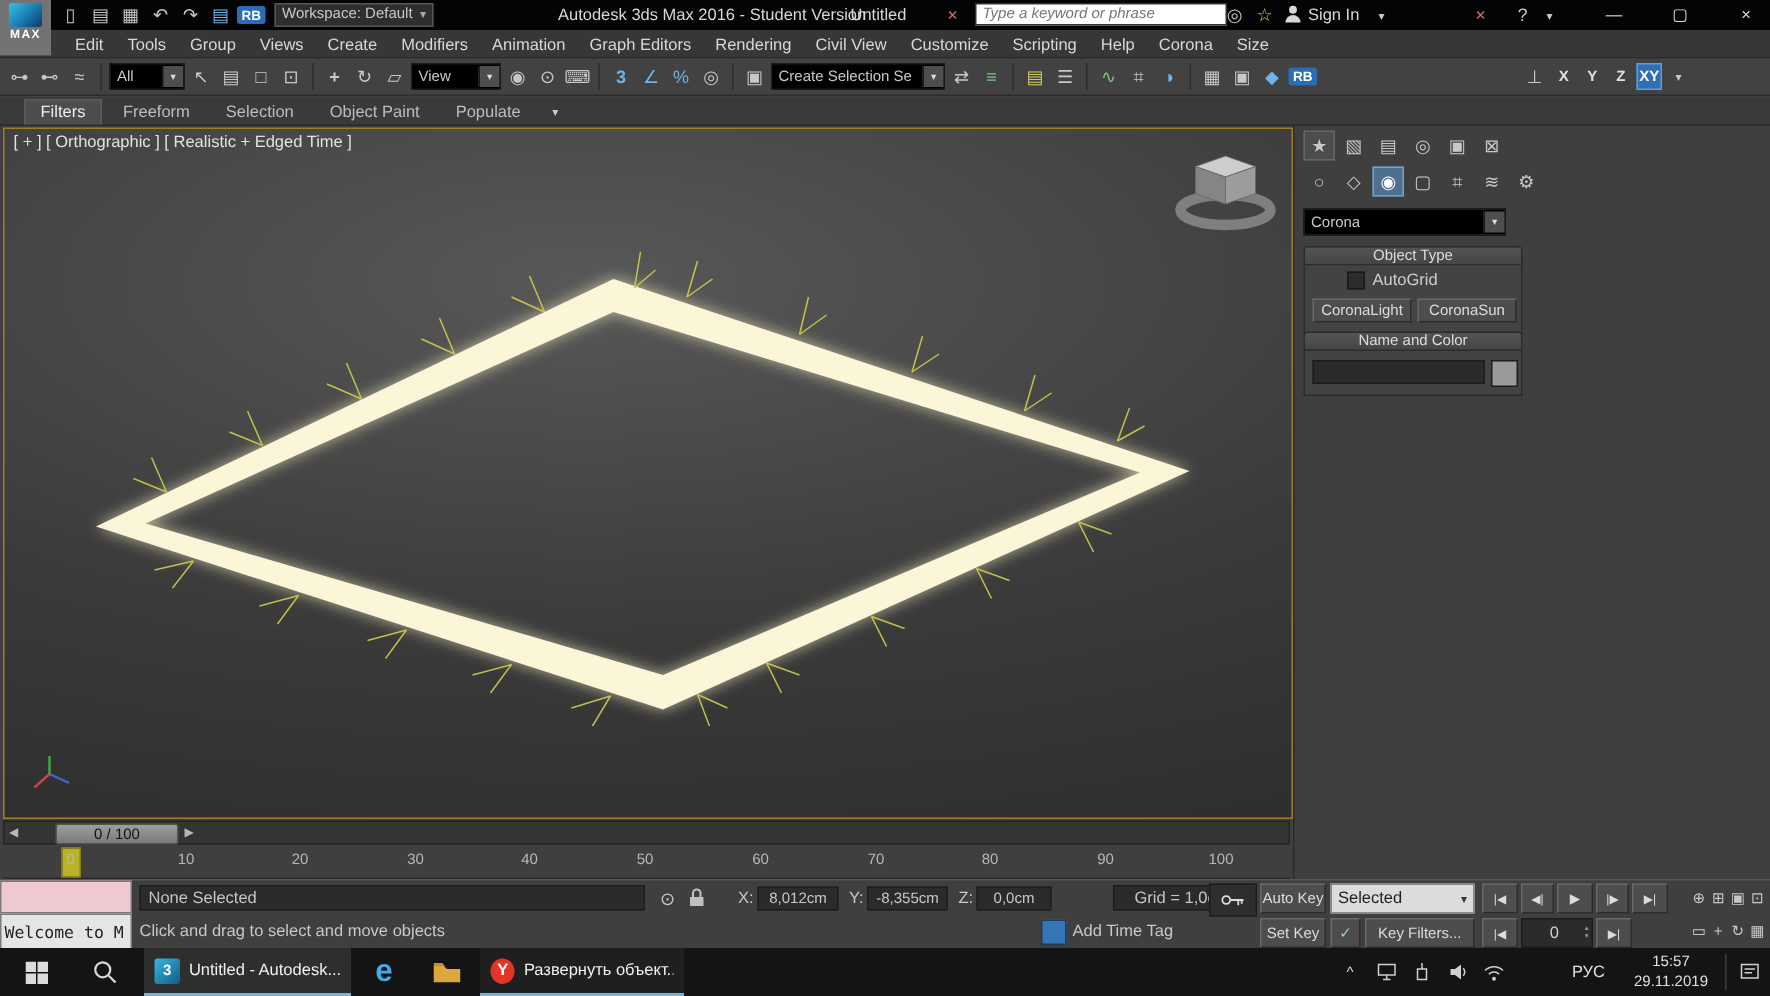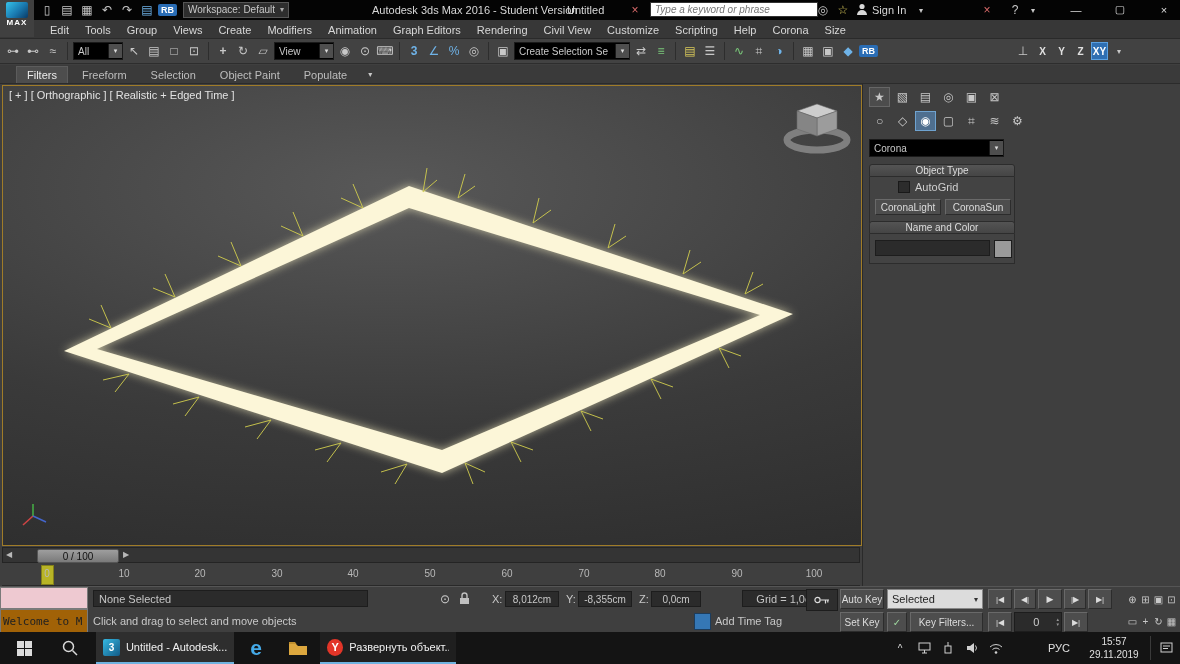--- a/index.html
+++ b/index.html
@@ -4,21 +4,21 @@
 <style>
   html,body{margin:0;padding:0;background:#222}
   #app{position:relative;width:1180px;height:664px;background:#3f3f3f;
        font-family:"Liberation Sans",sans-serif;font-size:11px;color:#ccc;
        overflow:hidden;user-select:none}
   .abs{position:absolute}
   .row{display:flex;align-items:center}
 
   
   .titlebar{position:absolute;left:0;top:0;width:1180px;height:20px;background:#040404;color:#ddd}
-  .logo{position:absolute;left:0;top:0;width:34px;height:37px;background:#404040;z-index:6;text-align:center}
+  .logo{position:absolute;left:0;top:0;width:34px;height:37px;background:#737373;z-index:6;text-align:center}
   .logo-icon{width:22px;height:16px;margin:2px auto 0;border-radius:2px;
              background:linear-gradient(135deg,#35c2ea 0%,#1a7ab0 55%,#0a3a66 100%)}
   .logo-text{font-size:8px;color:#fff;letter-spacing:1px;font-weight:bold}
   .qat{position:absolute;left:38px;top:1px;display:flex;align-items:center;gap:2px}
   .tbi{width:18px;height:17px;display:flex;align-items:center;justify-content:center;
        font-size:12px;color:#c8c8c8}
   .rb-badge{background:#2a6db5;color:#fff;font-size:9px;font-weight:bold;
             padding:1px 3px;border-radius:2px}
   .workspace{display:flex;align-items:center;height:14px;background:#2e2e2e;
              border:1px solid #565656;padding:0 4px;margin-left:4px;font-size:10px;color:#c8c8c8}
@@ -77,21 +77,21 @@
   .statusbar{position:absolute;left:0;top:586px;width:1180px;height:46px;background:#3f3f3f;
              border-top:1px solid #555}
   .fld{background:#2b2b2b;border:1px solid #1d1d1d;color:#c5c5c5;font-size:11px;
        display:flex;align-items:center;padding:0 5px;box-sizing:border-box}
   .btn3{background:#4d4d4d;border:1px solid #2c2c2c;border-top-color:#696969;border-left-color:#696969;
         color:#dcdcdc;font-size:10px;display:flex;align-items:center;justify-content:center;box-sizing:border-box}
   .txt{background:#2b2b2b;border:1px solid #1d1d1d;color:#c8c8c8;font-size:10px;
        padding:0 2px;box-sizing:border-box;text-align:center}
   .spin{display:flex;flex-direction:column;font-size:5px;line-height:5px;color:#999;margin-left:1px}
   .listener-pink{position:absolute;left:0;top:0;width:88px;height:22px;background:#eec9d1;border:1px solid #7a7a7a;box-sizing:border-box}
-  .listener-white{position:absolute;left:0;top:22px;width:88px;height:24px;background:#a16207;border:1px solid #7a7a7a;
+  .listener-white{position:absolute;left:0;top:22px;width:88px;height:24px;background:#e5e5e5;border:1px solid #7a7a7a;
                   box-sizing:border-box;font-family:"DejaVu Sans Mono",monospace;font-size:11px;color:#222;
                   display:flex;align-items:center;padding-left:2px}
   .nvi{width:13px;height:22px;display:flex;align-items:center;justify-content:center;font-size:10px;color:#c8c8c8}
 
   
   .cmdpanel{position:absolute;left:862px;top:84px;width:318px;height:548px;background:#3f3f3f;
             border-left:1px solid #2a2a2a;box-sizing:border-box}
   .cpi{width:19px;height:18px;display:flex;align-items:center;justify-content:center;
        font-size:12px;color:#c8c8c8;border:1px solid transparent}
   .cpi.on{background:#4f6f8f;border-color:#6fa3d0;color:#fff}
@@ -375,21 +375,21 @@
       <span class="abs" style="left:124px;top:6px;width:16px;height:16px;background:#9a9a9a;border:1px solid #1d1d1d"></span>
     </div>
   </div>
 
   <div class="statusbar">
     <div class="listener-pink"></div>
     <div class="listener-white">
       <span>Welcome to M</span>
     </div>
 
-    <div class="fld abs" style="left:93px;top:3px;width:275px;height:17px">
+    <div class="fld abs" style="left:93px;top:3px;width:337px;height:17px">
       <span>None Selected</span>
     </div>
     <span class="abs tbi" style="left:436px;top:3px">⊙</span>
     <span class="abs" style="left:458px;top:4px">
       <svg width="13" height="14">
           <rect x="2" y="7" width="9" height="6" fill="#c0c0c0"></rect>
           <path d="M4 7 V4.5 a2.5 2.5 0 0 1 5 0 V7" stroke="#c0c0c0" fill="none" stroke-width="1.4"></path>
         </svg>
     </span>
     <span class="abs" style="left:492px;top:6px;color:#c8c8c8"></span>

